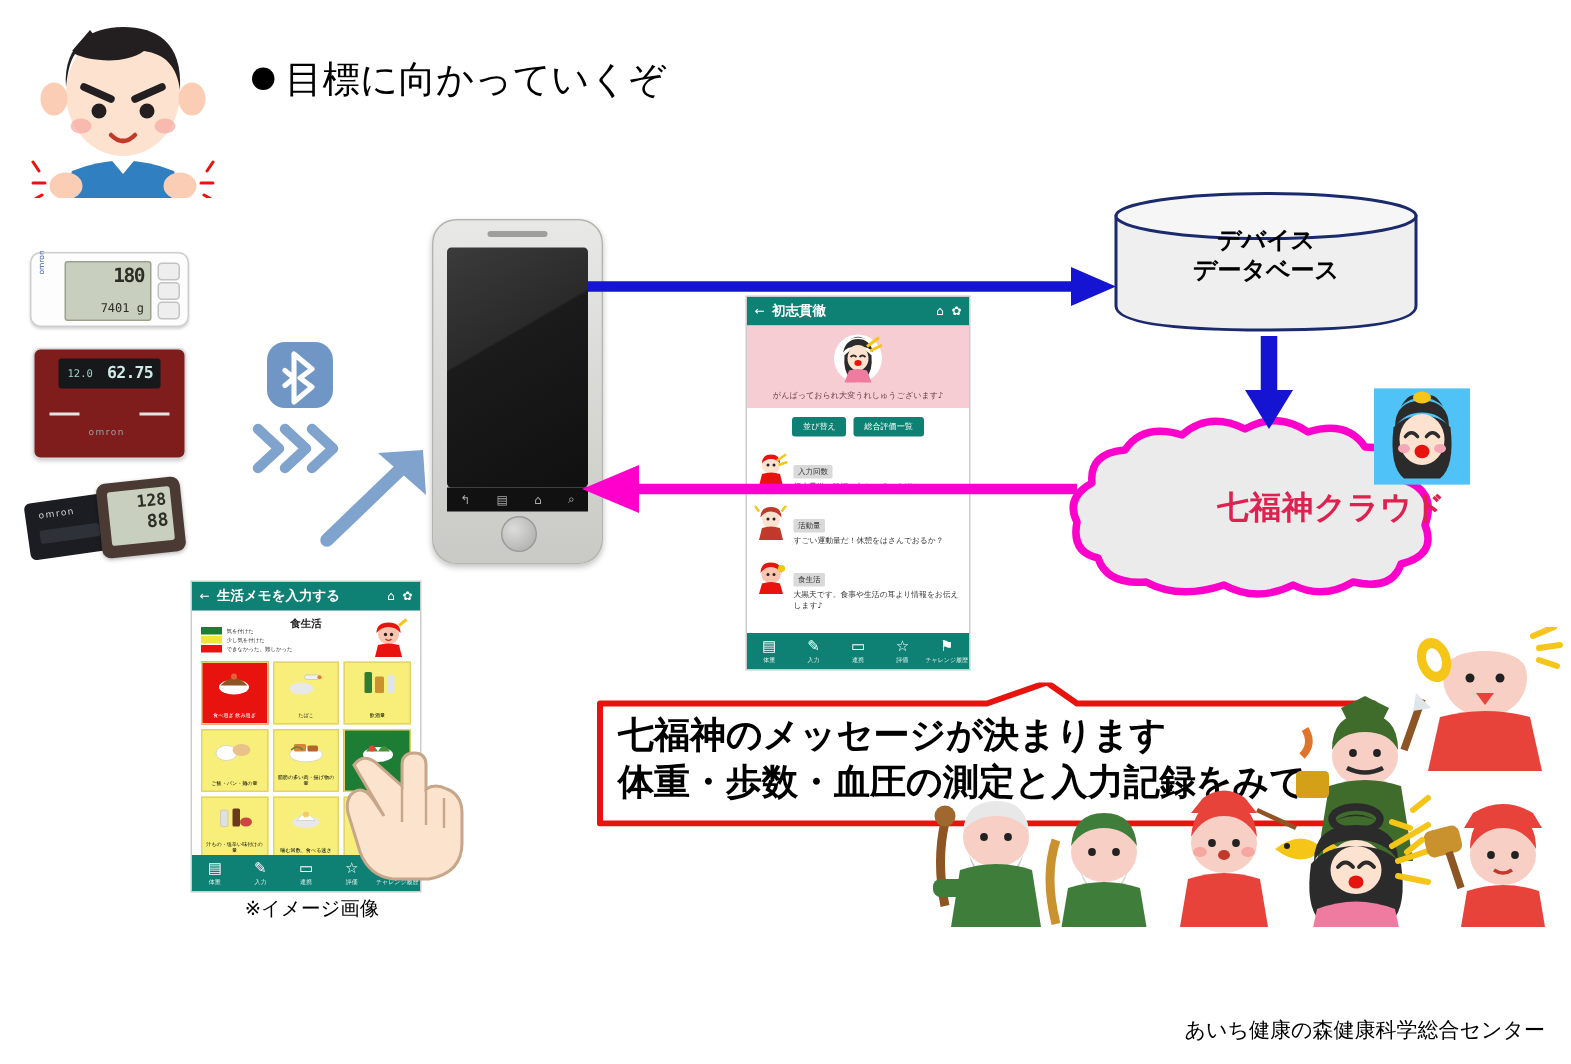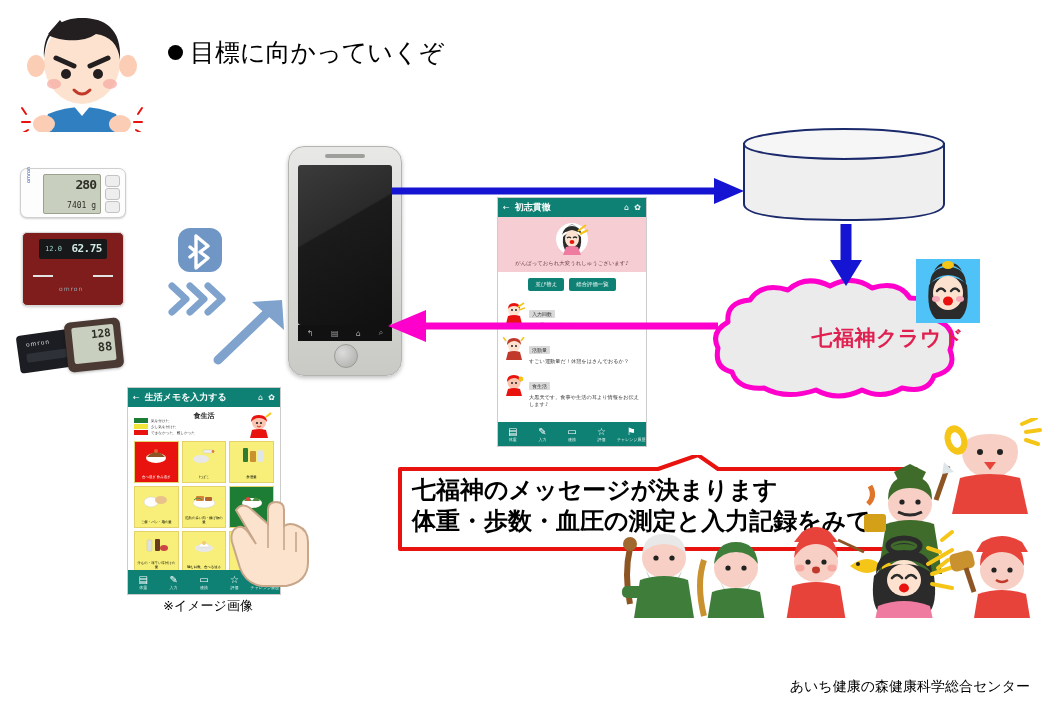--- a/index.html
+++ b/index.html
@@ -155,21 +155,21 @@
 
 <div class="abs" id="header-bullets">
   <div class="bullet-line">
     <span class="bullet-dot"></span><span>目標に向かっていくぞ</span>
   </div>
 </div>
 
 <div class="abs" id="pedometer">
   <div class="brand">omron</div>
   <div class="lcd">
-    <div class="big">280</div>
+    <div class="big">180</div>
     <div class="small">7401 g</div>
   </div>
   <div class="btn" style="top:6px"></div>
   <div class="btn" style="top:19px"></div>
   <div class="btn" style="top:32px"></div>
 </div>
 
 <div class="abs" id="scale">
   <div class="disp">
     <div class="v2">12.0</div>
@@ -447,20 +447,22 @@
   </svg>
 </div>
 <div class="abs" id="imgcap">※イメージ画像</div>
 
 <div class="abs" id="db">
   <svg viewBox="0 0 208 96" width="208" height="96" style="position:absolute;left:0;top:0">
     <path d="M4 18 L4 78 Q4 94 104 94 Q204 94 204 78 L204 18 Z" fill="#efefef" stroke="#1b2a6b" stroke-width="2"></path>
     <ellipse cx="104" cy="18" rx="100" ry="15" fill="#f6f6f6" stroke="#1b2a6b" stroke-width="2"></ellipse>
   </svg>
   <div class="txt">
+    <div>デバイス</div>
+    <div>データベース</div>
   </div>
 </div>
 
 <div class="abs" id="cloud">
   <svg viewBox="0 0 252 124" width="252" height="124" style="position:absolute;left:0;top:0">
     <path d="M52 110 Q26 112 20 94 Q2 90 6 70 Q-2 54 16 44 Q14 24 38 22
              Q50 4 76 12 Q94 -4 118 8 Q140 -4 160 10 Q186 2 198 20
              Q224 20 224 42 Q246 50 238 72 Q246 92 222 98 Q216 116 190 110
              Q170 122 150 112 Q126 124 104 112 Q74 122 52 110 Z" fill="#ebebeb" stroke="#ff00cc" stroke-width="5" stroke-linejoin="round"></path>
   </svg>

